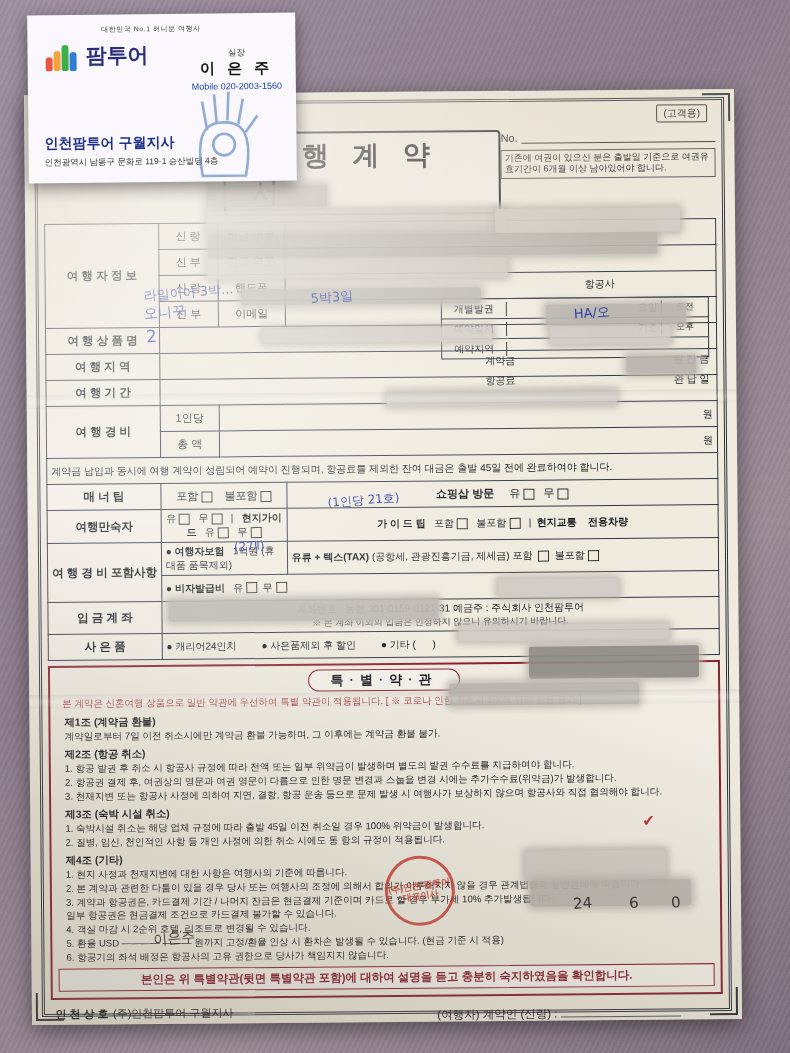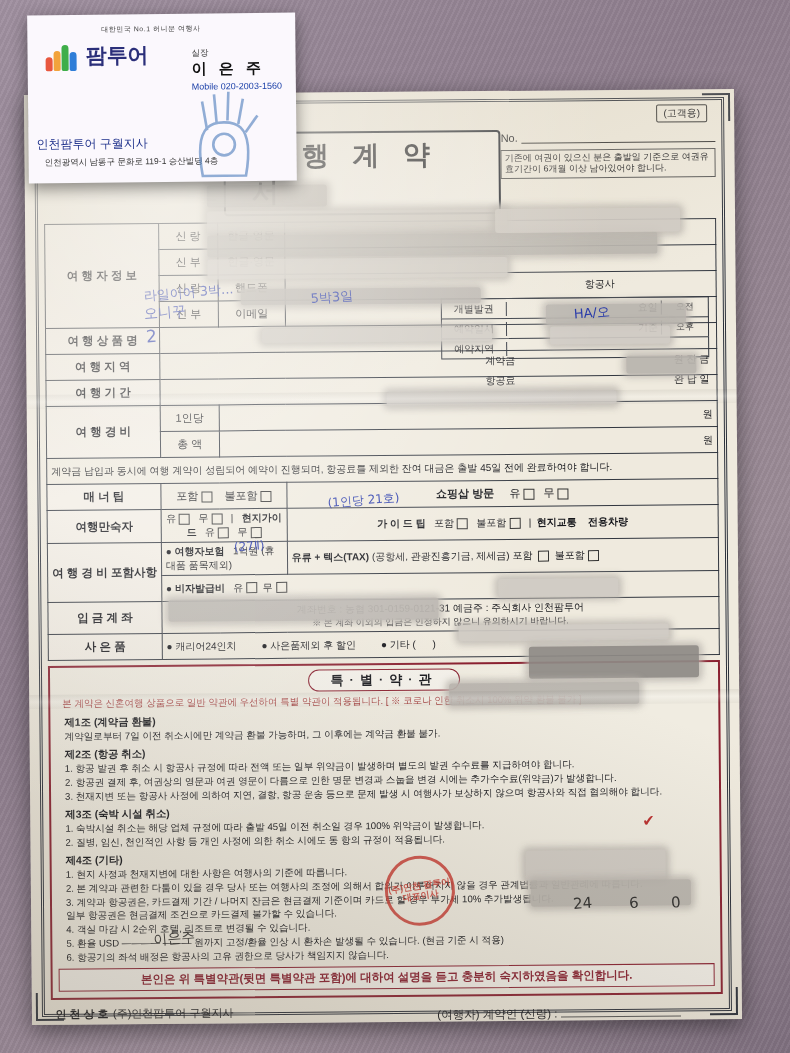--- a/index.html
+++ b/index.html
@@ -121,25 +121,25 @@
   .card{
     position:absolute;left:28px;top:14px;width:268px;height:168px;background:#fbf8fd;
     box-shadow:0 5px 16px rgba(0,0,0,.45);transform:rotate(-0.6deg);overflow:hidden;
     font-size:10px;color:#222;
   }
   .card .kr-top{position:absolute;left:74px;top:10px;font-size:7px;color:#444;letter-spacing:.5px;}
   .card .logo{position:absolute;left:18px;top:26px;display:flex;align-items:center;gap:6px;}
   .card .logo .mark{width:34px;height:30px;position:relative;}
   .card .logo .mark i{position:absolute;bottom:0;width:7px;border-radius:4px 4px 2px 2px;display:block;}
   .card .logo .name{font-size:21px;font-weight:bold;color:#2b2f7a;}
-  .card .person{position:absolute;right:14px;top:34px;text-align:left;}
+  .card .person{position:absolute;right:14px;top:34px;text-align:center;}
   .card .person .role{font-size:8.5px;color:#333;}
   .card .person .nm{font-size:15px;font-weight:bold;color:#111;letter-spacing:4px;}
   .card .person .mob{font-size:9px;color:#1a3fa8;margin-top:3px;}
-  .card .branch{position:absolute;left:8px;bottom:30px;font-size:12px;font-weight:normal;color:#1c2f8a;}
+  .card .branch{position:absolute;left:16px;bottom:30px;font-size:14px;font-weight:bold;color:#1c2f8a;}
   .card .addr{position:absolute;left:16px;bottom:14px;font-size:8.5px;color:#333;}
   .handprint{
     position:absolute;right:10px;bottom:-4px;width:120px;height:120px;opacity:.55;z-index:2;
   }
 </style>
 </head>
 <body>
 
 <div class="desk"></div>
 

